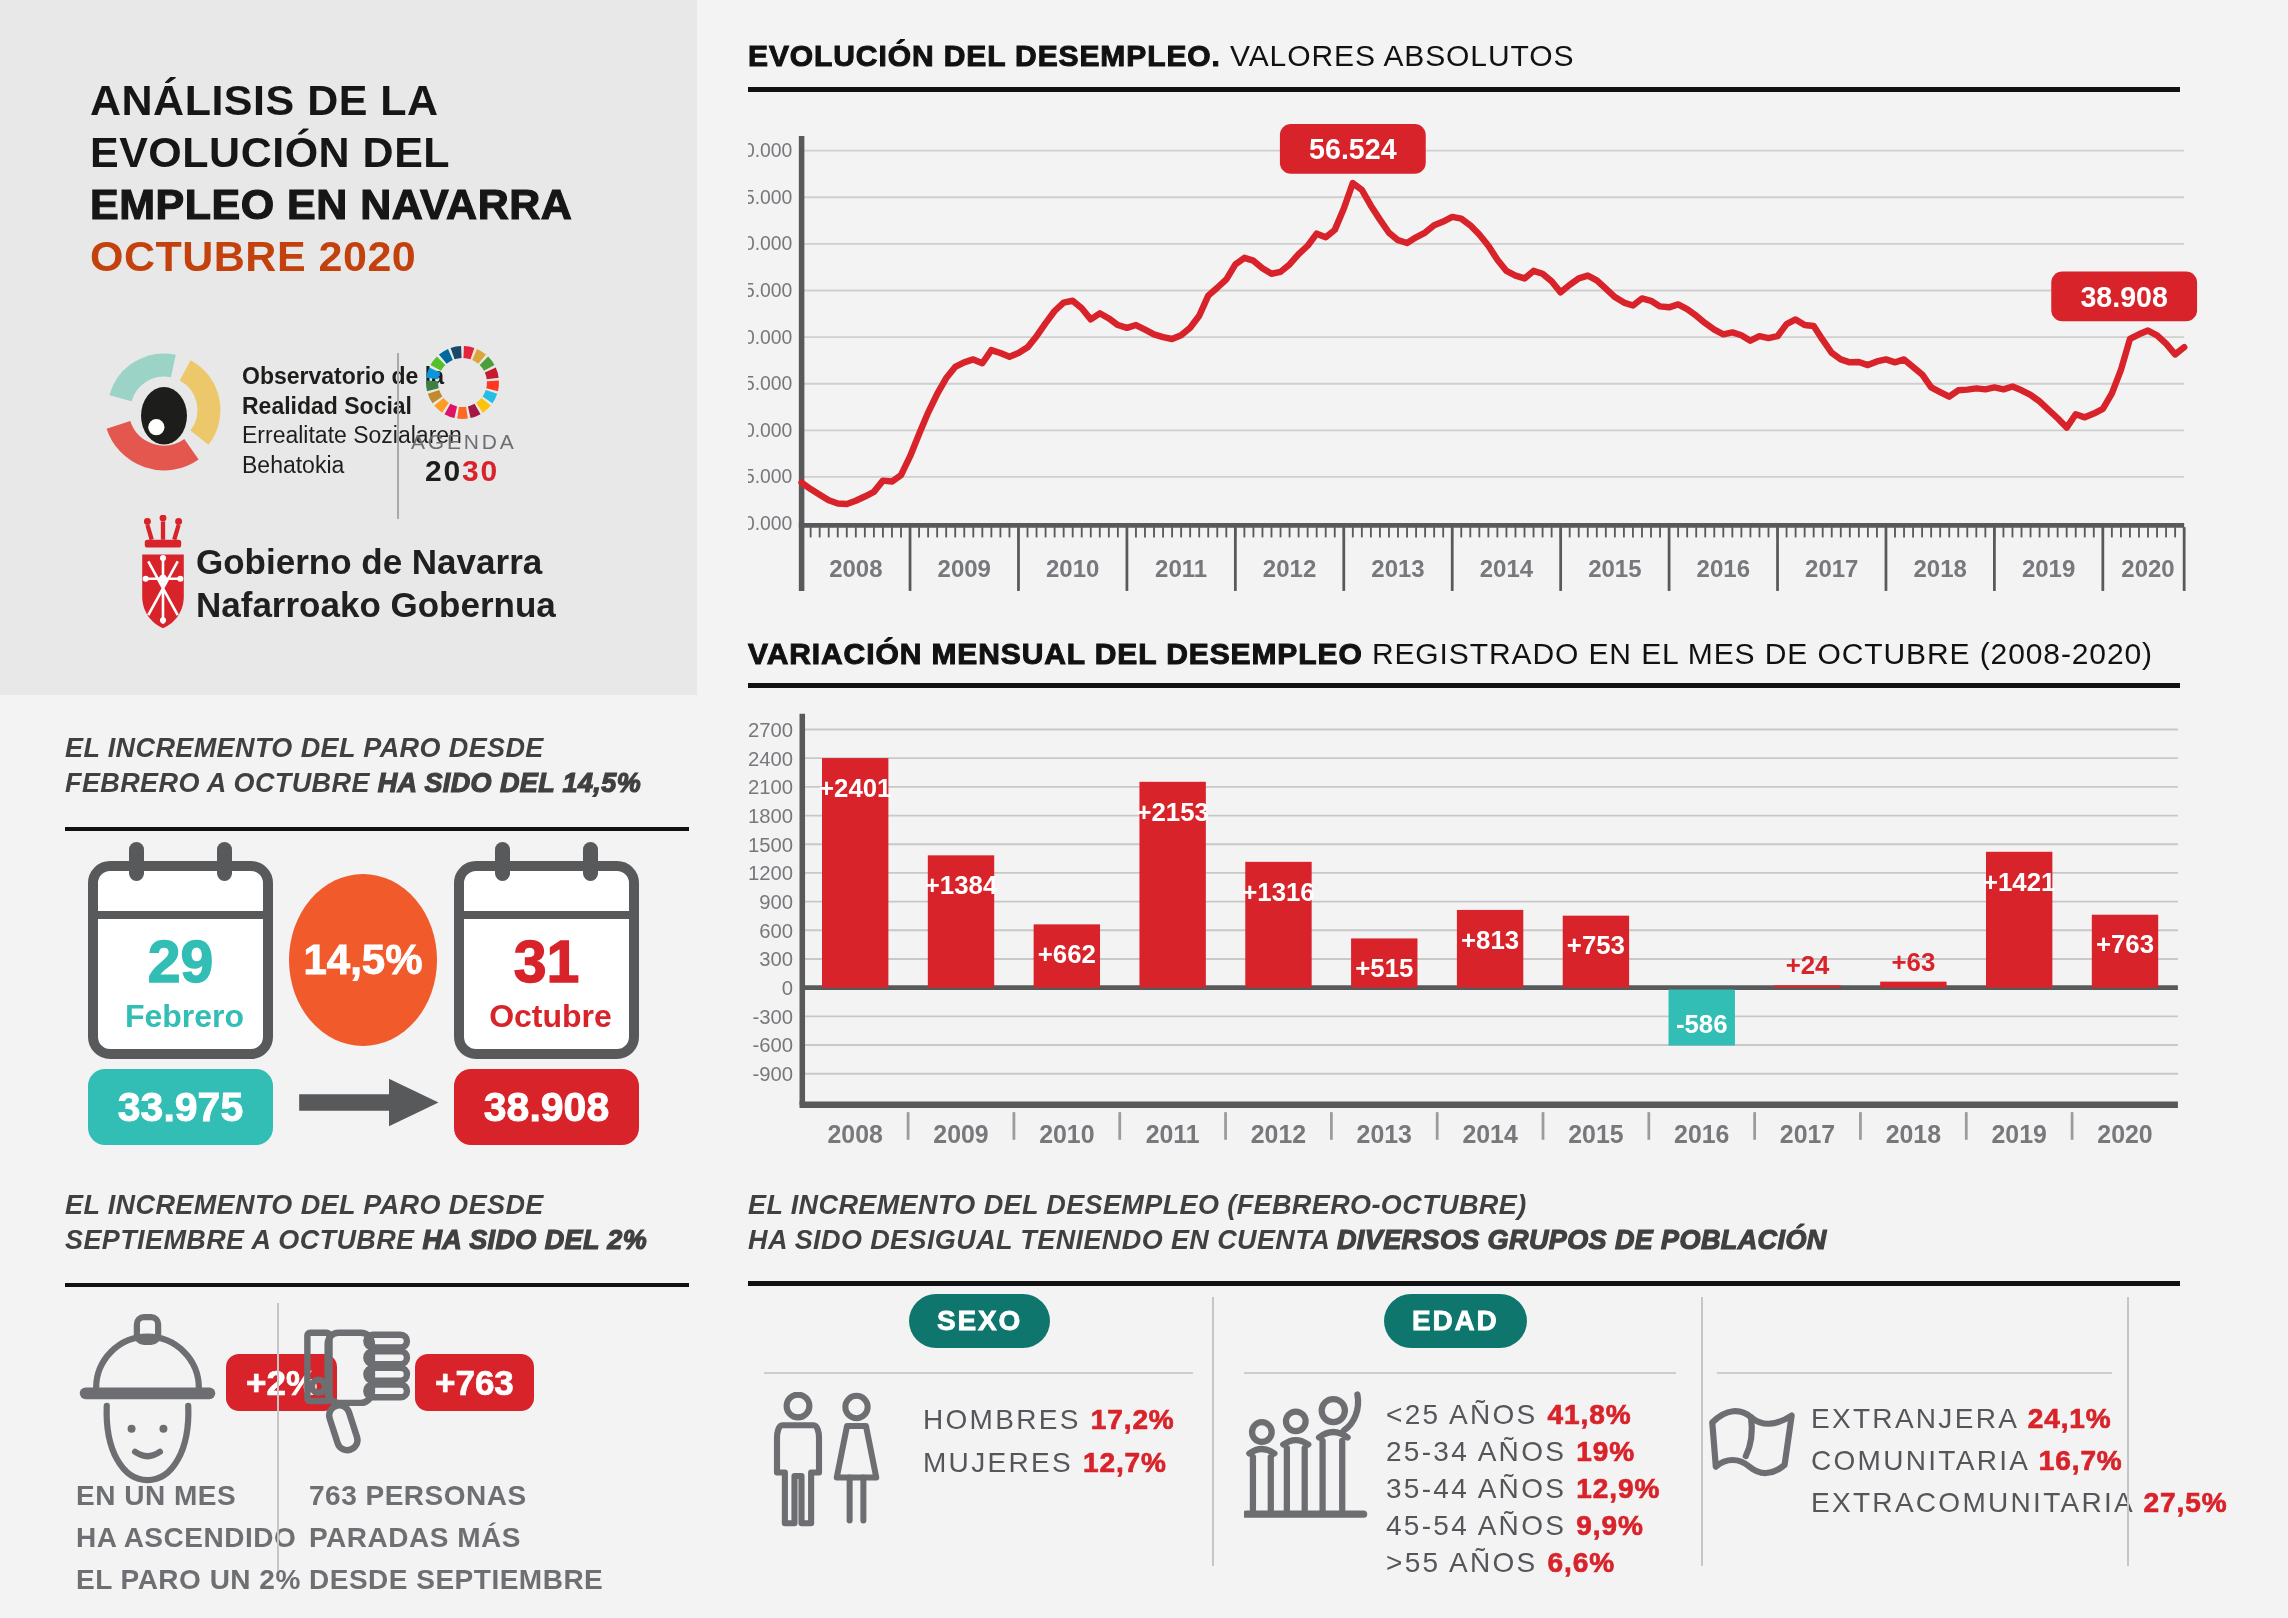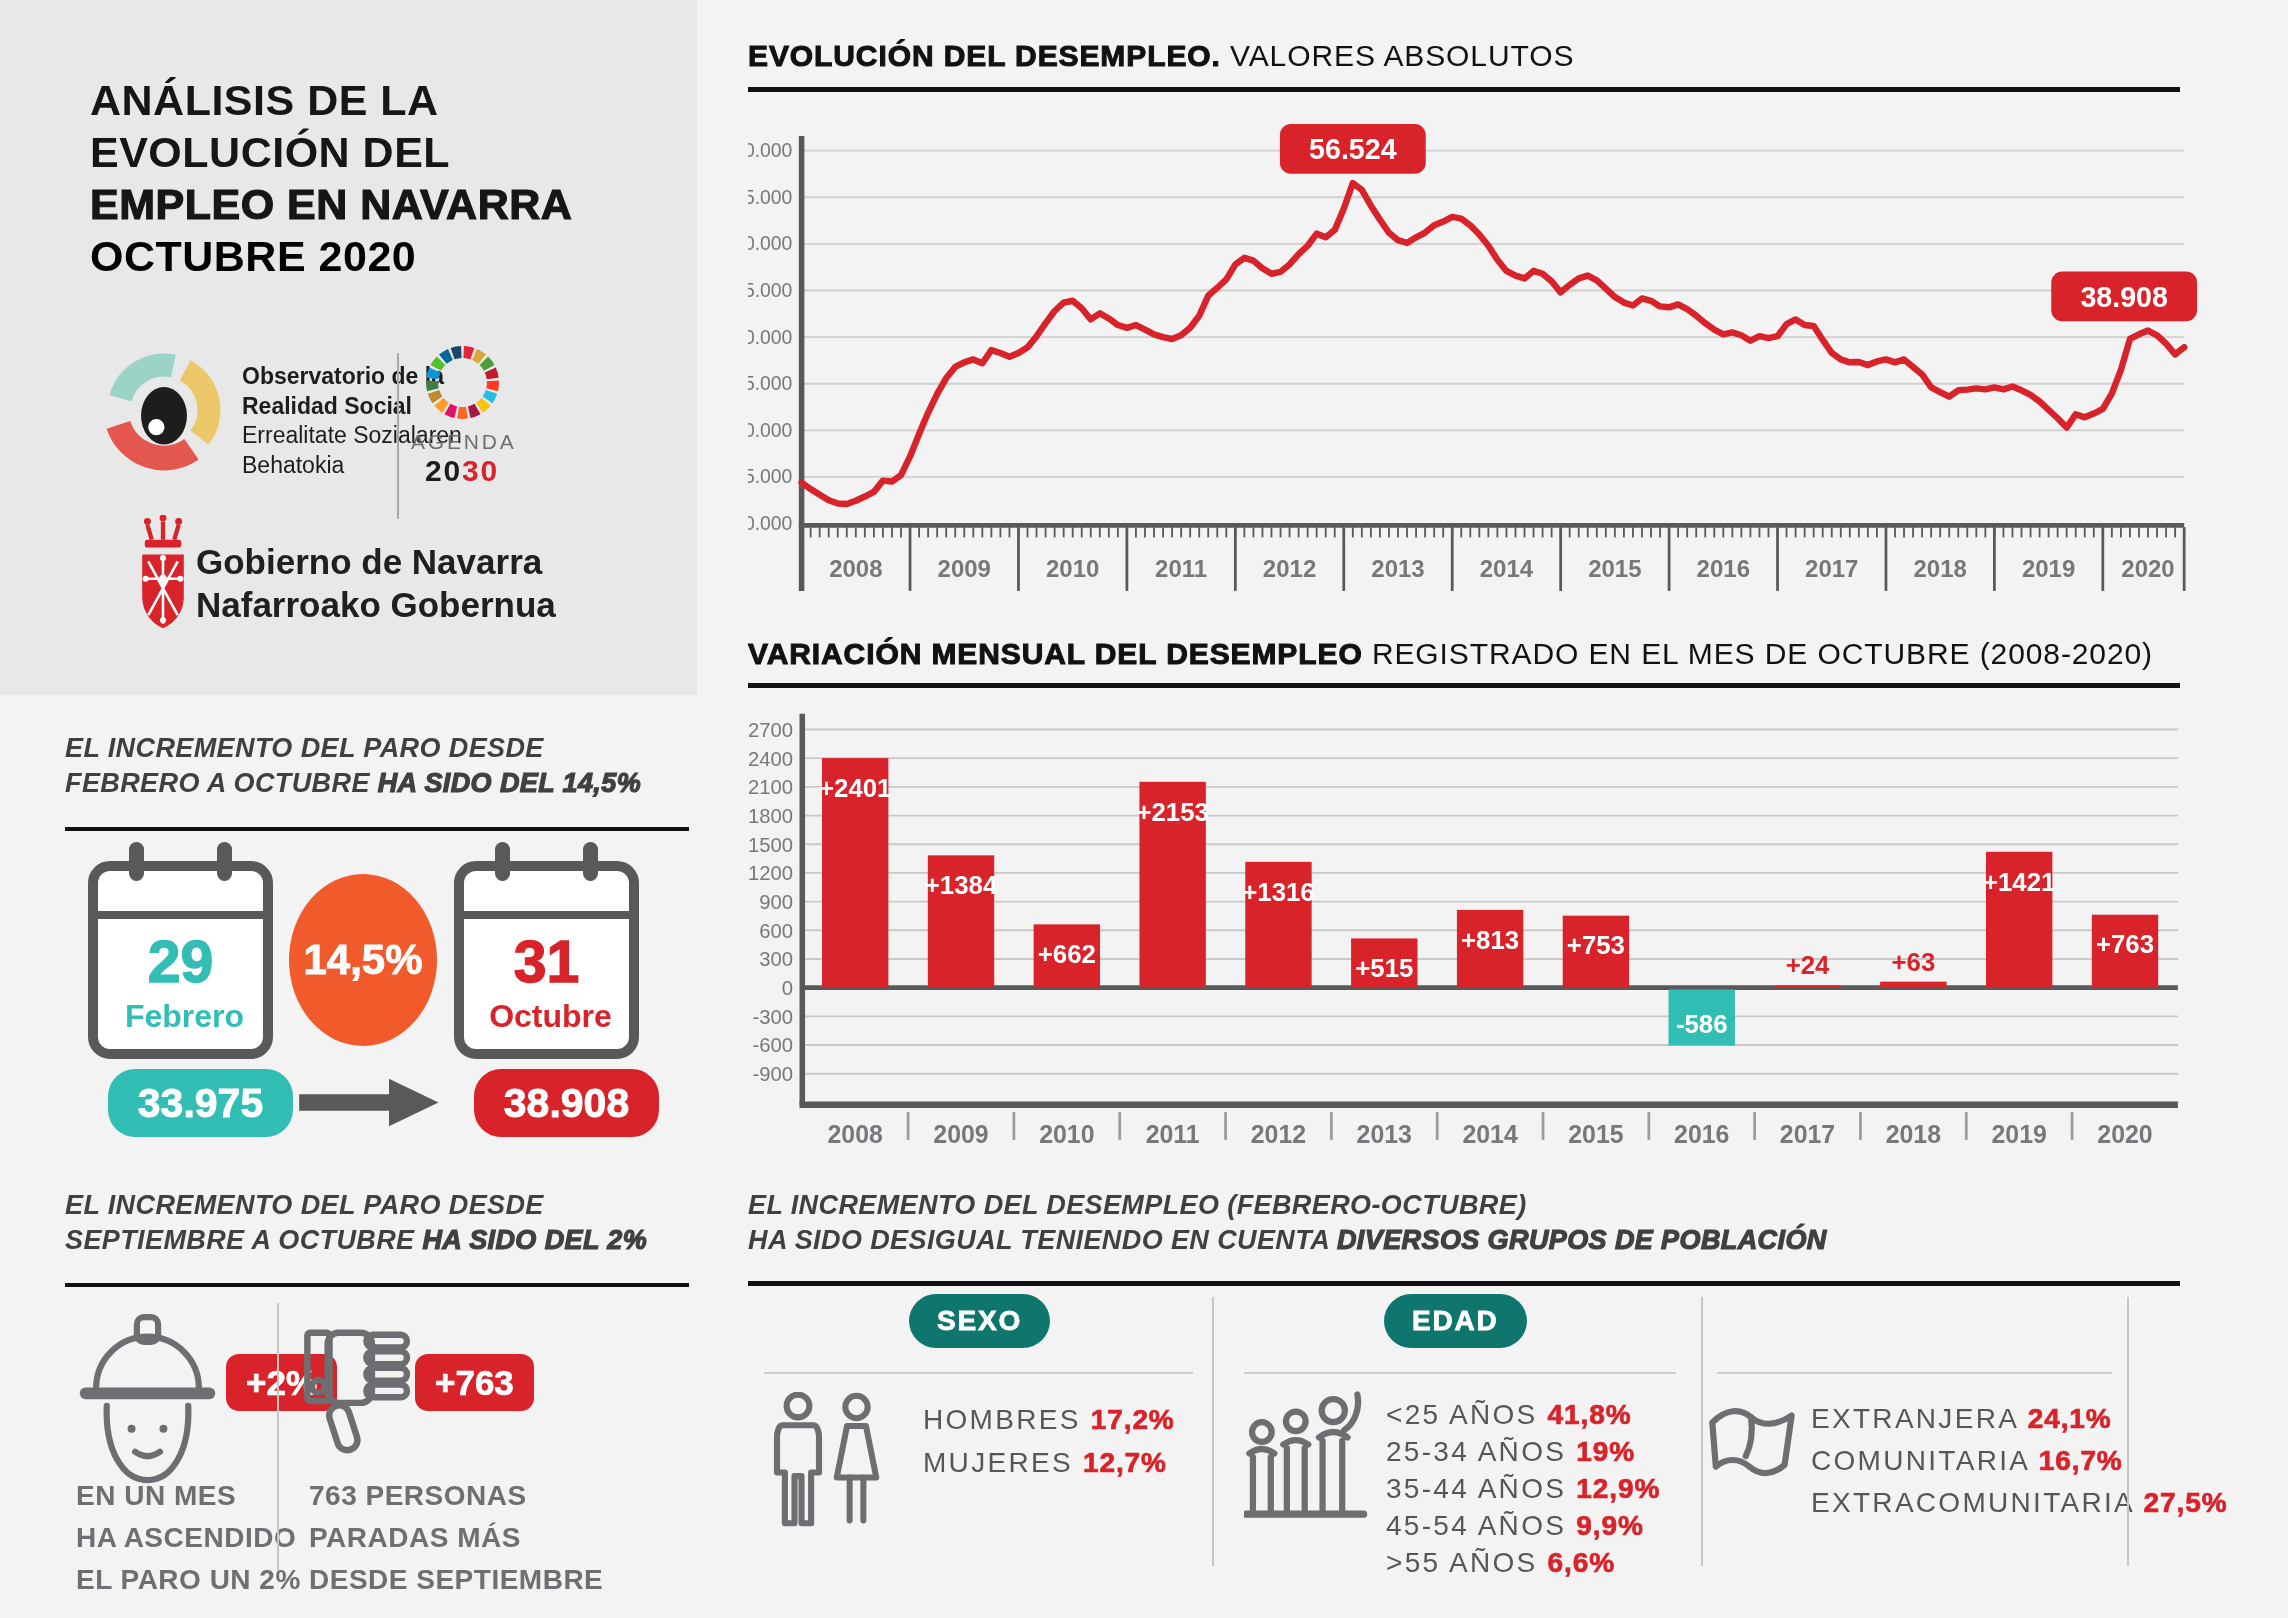--- a/index.html
+++ b/index.html
@@ -5,21 +5,21 @@
   * { margin:0; padding:0; box-sizing:border-box; }
   html,body { background:#f3f3f4; }
   #root { position:relative; width:2289px; height:1619px; background:#f3f3f4;
           font-family:"Liberation Sans", sans-serif; color:#1d1d1b; overflow:hidden; }
   .abs { position:absolute; }
   .hv { font-weight:bold; -webkit-text-stroke:1.2px currentColor; }
 
   
   .panel { position:absolute; left:0; top:0; width:697px; height:695px; background:#e8e8e9; }
   .main-title { position:absolute; left:90px; top:74px; font-size:43px; line-height:52px; font-weight:bold; color:#161616; letter-spacing:0.5px; }
-  .main-title .subtitle { color:#000000; }
+  .main-title .subtitle { color:#c2410c; }
   .obs-text { position:absolute; left:242px; top:362px; font-size:23px; line-height:29.5px; color:#1d1d1b; }
   .obs-text .b { font-weight:bold; }
   .logo-divider { position:absolute; left:397px; top:353px; width:1.8px; height:166px; background:#a7a9ac; }
   .agenda { position:absolute; left:411px; top:340px; width:102px; text-align:center; }
   .agenda .word { margin-top:1.8px; font-size:21px; letter-spacing:2.8px; color:#6d6e71; }
   .agenda .num { font-size:30px; font-weight:bold; color:#1d1d1b; letter-spacing:1.8px; }
   .agenda .num .red { color:#d8232a; }
   .gob-text { position:absolute; left:196px; top:540px; font-size:35px; line-height:43px; font-weight:bold; color:#202020; }
 
   
@@ -33,22 +33,22 @@
   .calendar { position:absolute; width:185px; height:198px; background:#fff; border:10px solid #58595b; border-radius:22px; }
   .calendar .ring { position:absolute; top:-29px; width:14.8px; height:39px; border-radius:8.3px; background:#58595b; }
   .calendar .band { position:absolute; left:0; right:0; top:0; height:48px; border-bottom:8.3px solid #58595b; }
   .calendar .day { position:absolute; left:0; right:0; top:57px; text-align:center; font-size:59px; font-weight:bold; -webkit-text-stroke:1.4px currentColor; }
   .calendar .mon { position:absolute; left:8px; right:0; top:127px; text-align:center; font-size:32px; font-weight:bold; }
   .teal { color:#32bdb5; }
   .red  { color:#d8232a; }
   .pct-circle { position:absolute; left:289px; top:874px; width:148px; height:172px; border-radius:50%;
                 background:#f15b2b; display:flex; align-items:center; justify-content:center;
                 color:#fff; font-size:42px; font-weight:bold; -webkit-text-stroke:0.9px #fff; }
-  .big-badge { position:absolute; width:185px; height:68px; border-radius:27px; display:flex; align-items:center; justify-content:center;
-               color:#fff; font-size:41px; font-weight:bold;margin-left:20px; -webkit-text-stroke:0.9px #fff; }
+  .big-badge { position:absolute; width:185px; height:76px; border-radius:17px; display:flex; align-items:center; justify-content:center;
+               color:#fff; font-size:41px; font-weight:bold; -webkit-text-stroke:0.9px #fff; }
   .bg-teal { background:#32bdb5; }
   .bg-red  { background:#d8232a; }
   .sm-badge { position:absolute; height:57px; border-radius:13px; background:#d8232a; display:flex; align-items:center; justify-content:center;
               color:#fff; font-size:35px; font-weight:bold; -webkit-text-stroke:0.7px #fff; padding:0 20px; }
   .caption { position:absolute; font-size:28px; line-height:42px; font-weight:bold; color:#6e6f72; letter-spacing:0.5px; }
   .v-div { position:absolute; width:1.8px; background:#c6c6c8; }
 
   
   .pill { position:absolute; height:54px; border-radius:27px; background:#0f766e; color:#fff;
           display:flex; align-items:center; justify-content:center; padding:0 28px;

